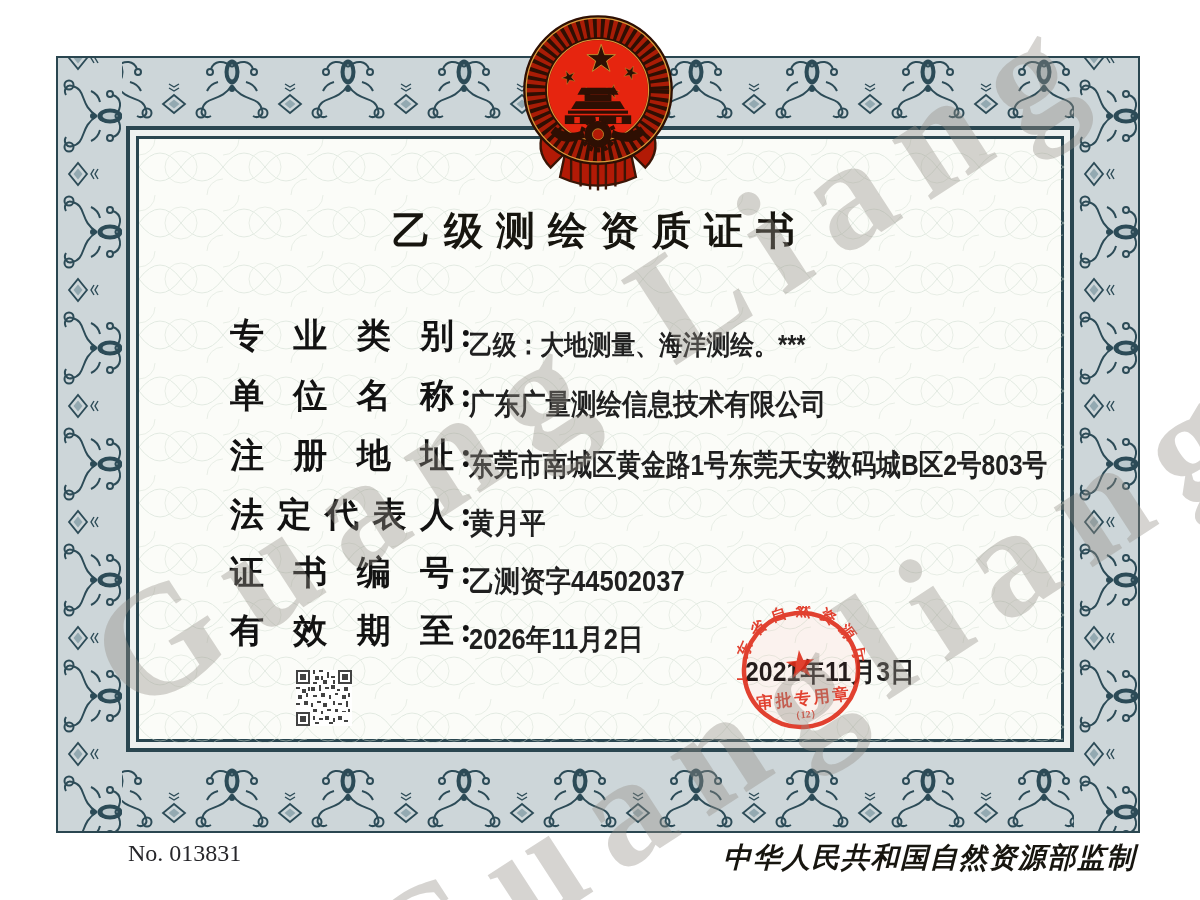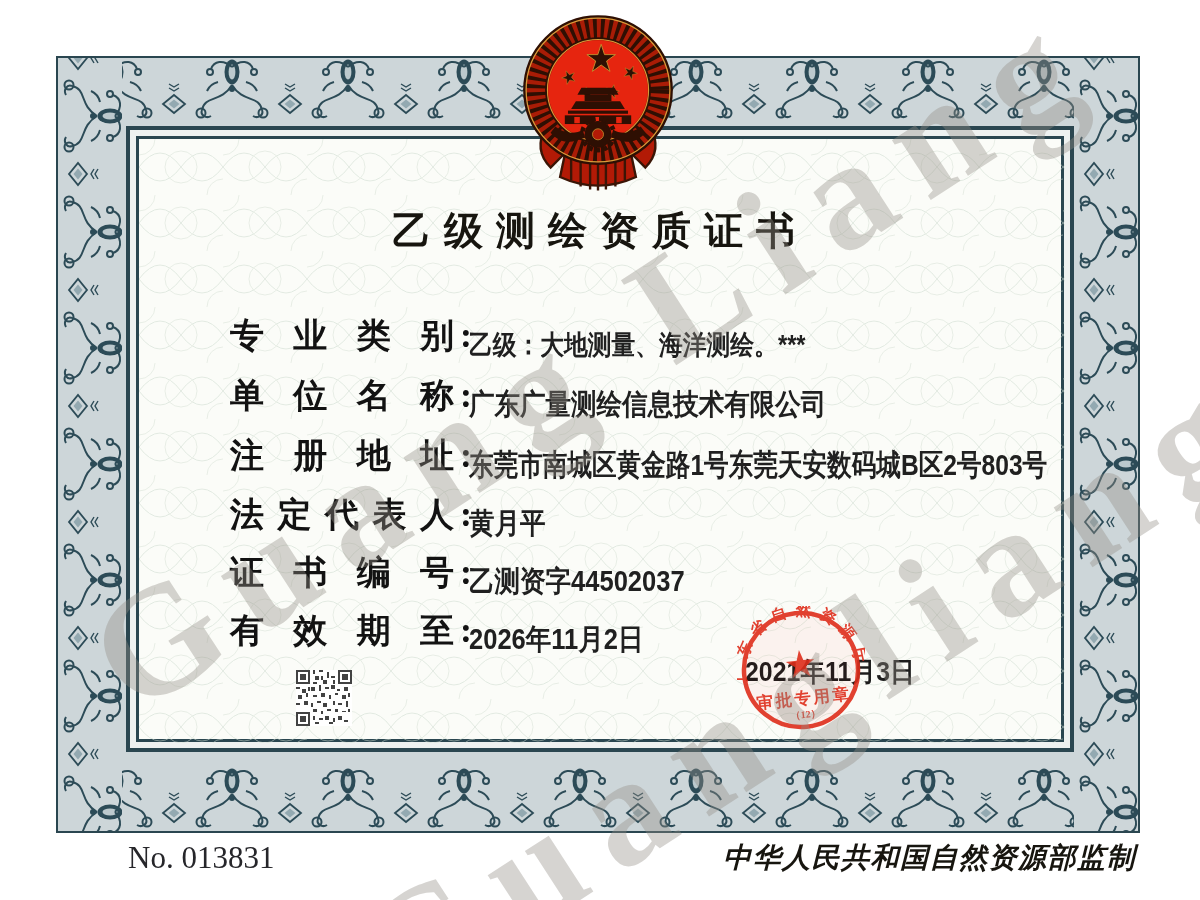--- a/index.html
+++ b/index.html
@@ -36,21 +36,21 @@
   .val-address{font-size:30px;transform:scaleX(.82);}
   .issuer{position:absolute;left:548px;top:468px;font-weight:bold;font-size:31px;
           letter-spacing:3px;white-space:nowrap;color:#14140f;}
   .issue-date{position:absolute;left:601px;top:514px;font-weight:bold;font-size:27px;white-space:nowrap;
           font-family:"Liberation Sans",sans-serif;color:#1c1c1c;transform:scaleX(.92);transform-origin:0 0;}
 
   
   .emblem{position:absolute;left:519px;top:14px;width:158px;height:194px;z-index:8;}
   .qr{position:absolute;left:296px;top:668px;width:56px;height:60px;z-index:11;}
   .seal{position:absolute;left:737px;top:606px;width:128px;height:128px;z-index:30;opacity:.9;}
-  .serial{position:absolute;left:128px;top:840px;font-size:31px;color:#26262a;z-index:5;
+  .serial{position:absolute;left:128px;top:840px;font-size:24px;color:#26262a;z-index:5;
           font-family:"Liberation Serif",serif;}
   .made-by{position:absolute;right:64px;top:839px;font-size:28px;font-weight:bold;letter-spacing:1.5px;
           color:#17150f;z-index:5;white-space:nowrap;font-style:italic;}
 
   
   .wm{position:absolute;z-index:40;pointer-events:none;white-space:nowrap;
       font-family:"Liberation Serif",serif;font-weight:bold;font-size:155px;letter-spacing:26px;
       color:rgba(146,141,134,.38);}
   .wm1{left:20px;top:290px;width:1080px;height:180px;transform:rotate(-33deg);}
   .wm2{left:290px;top:600px;width:1040px;height:180px;transform:rotate(-33deg);}

